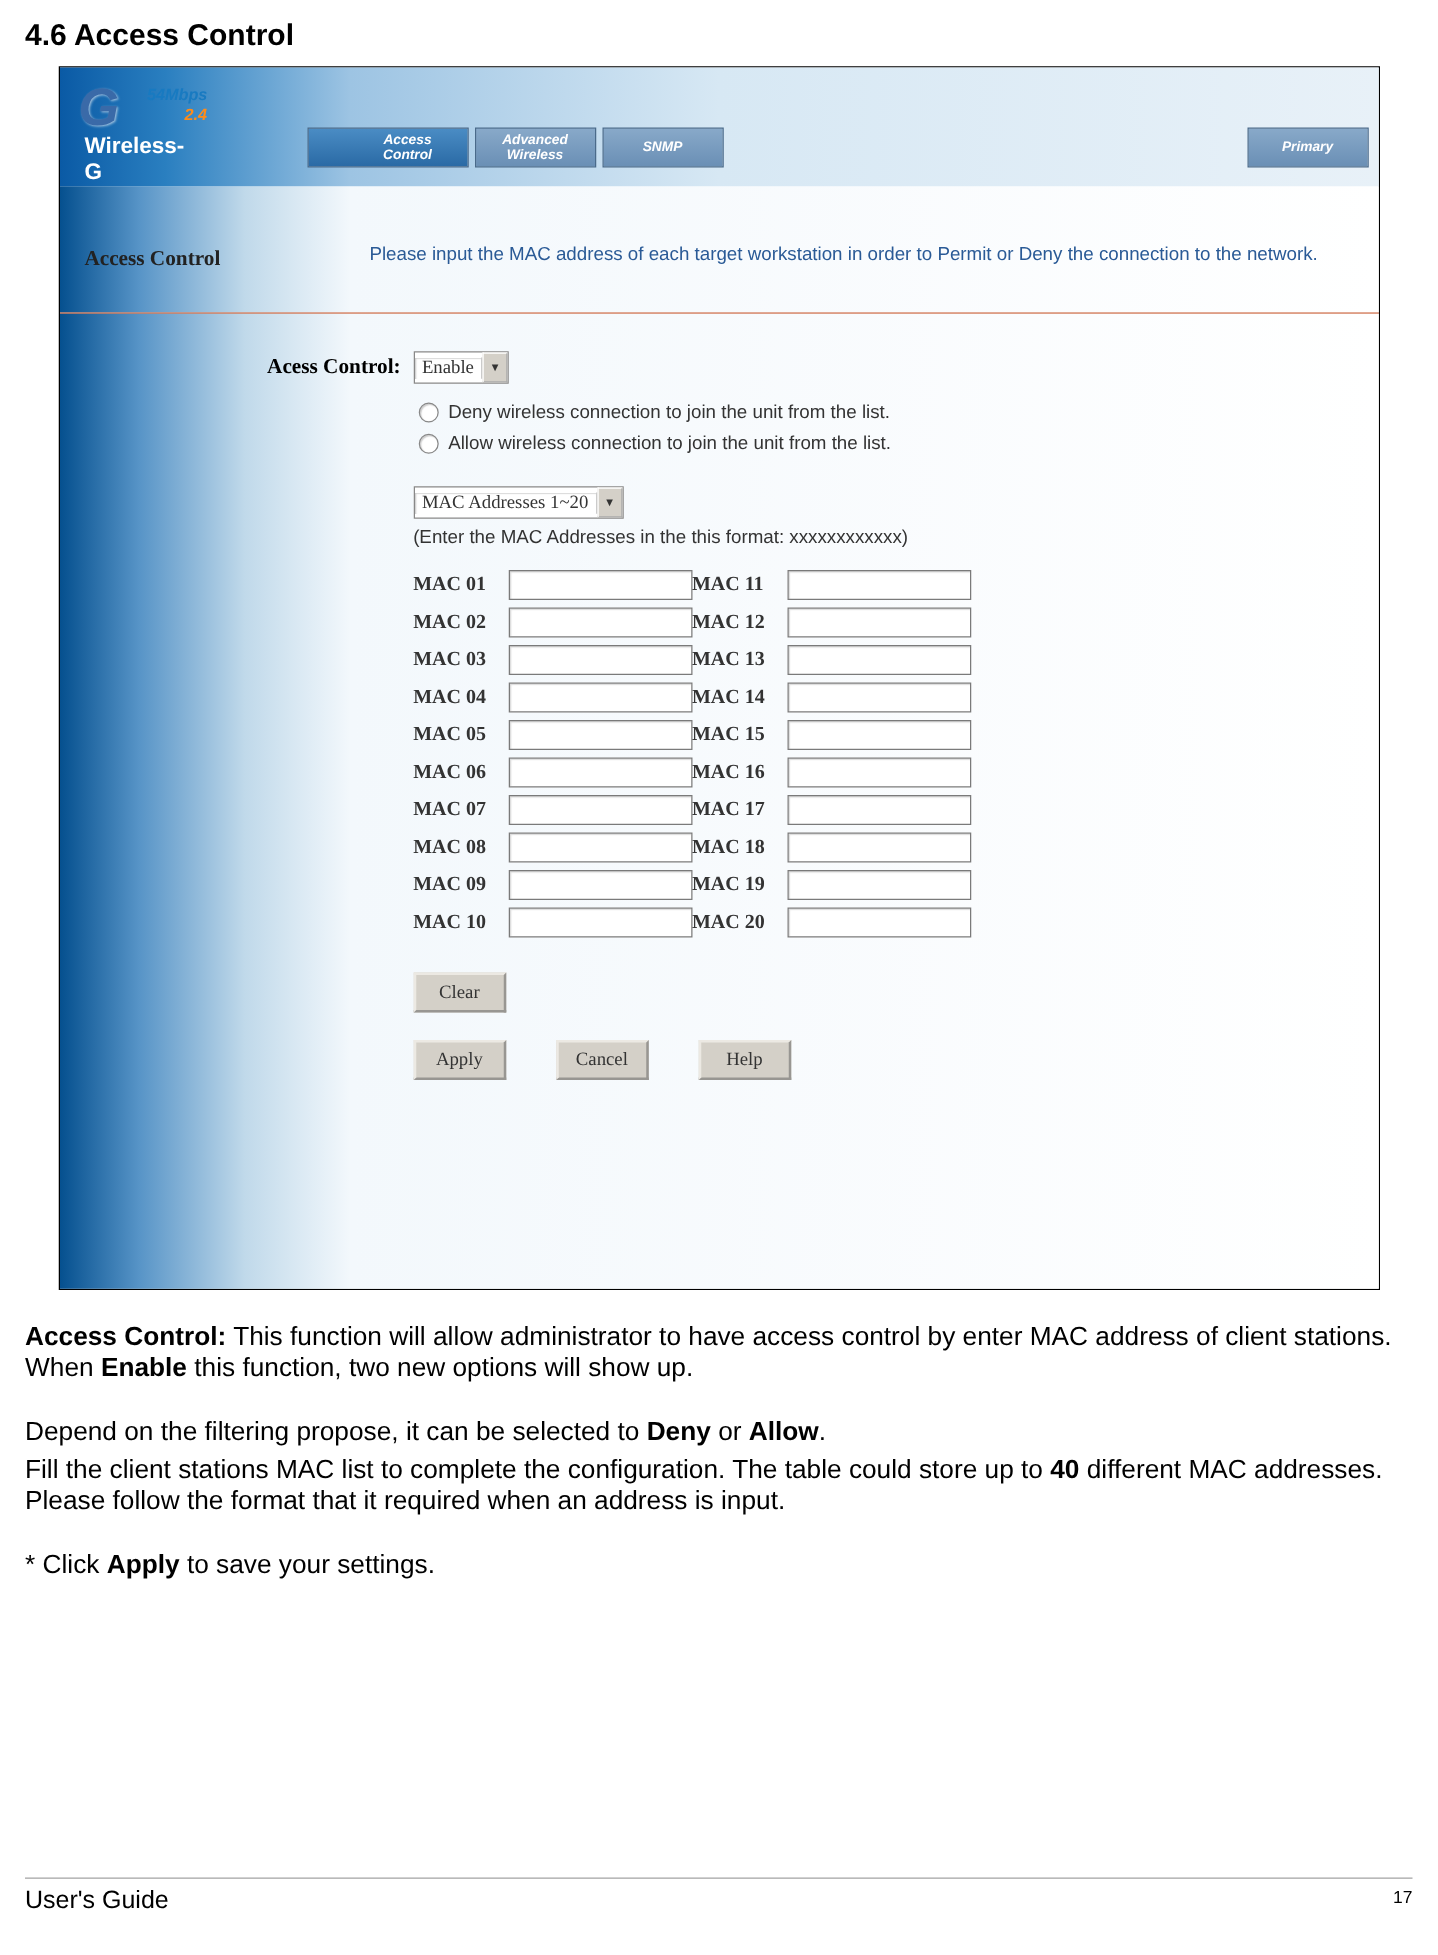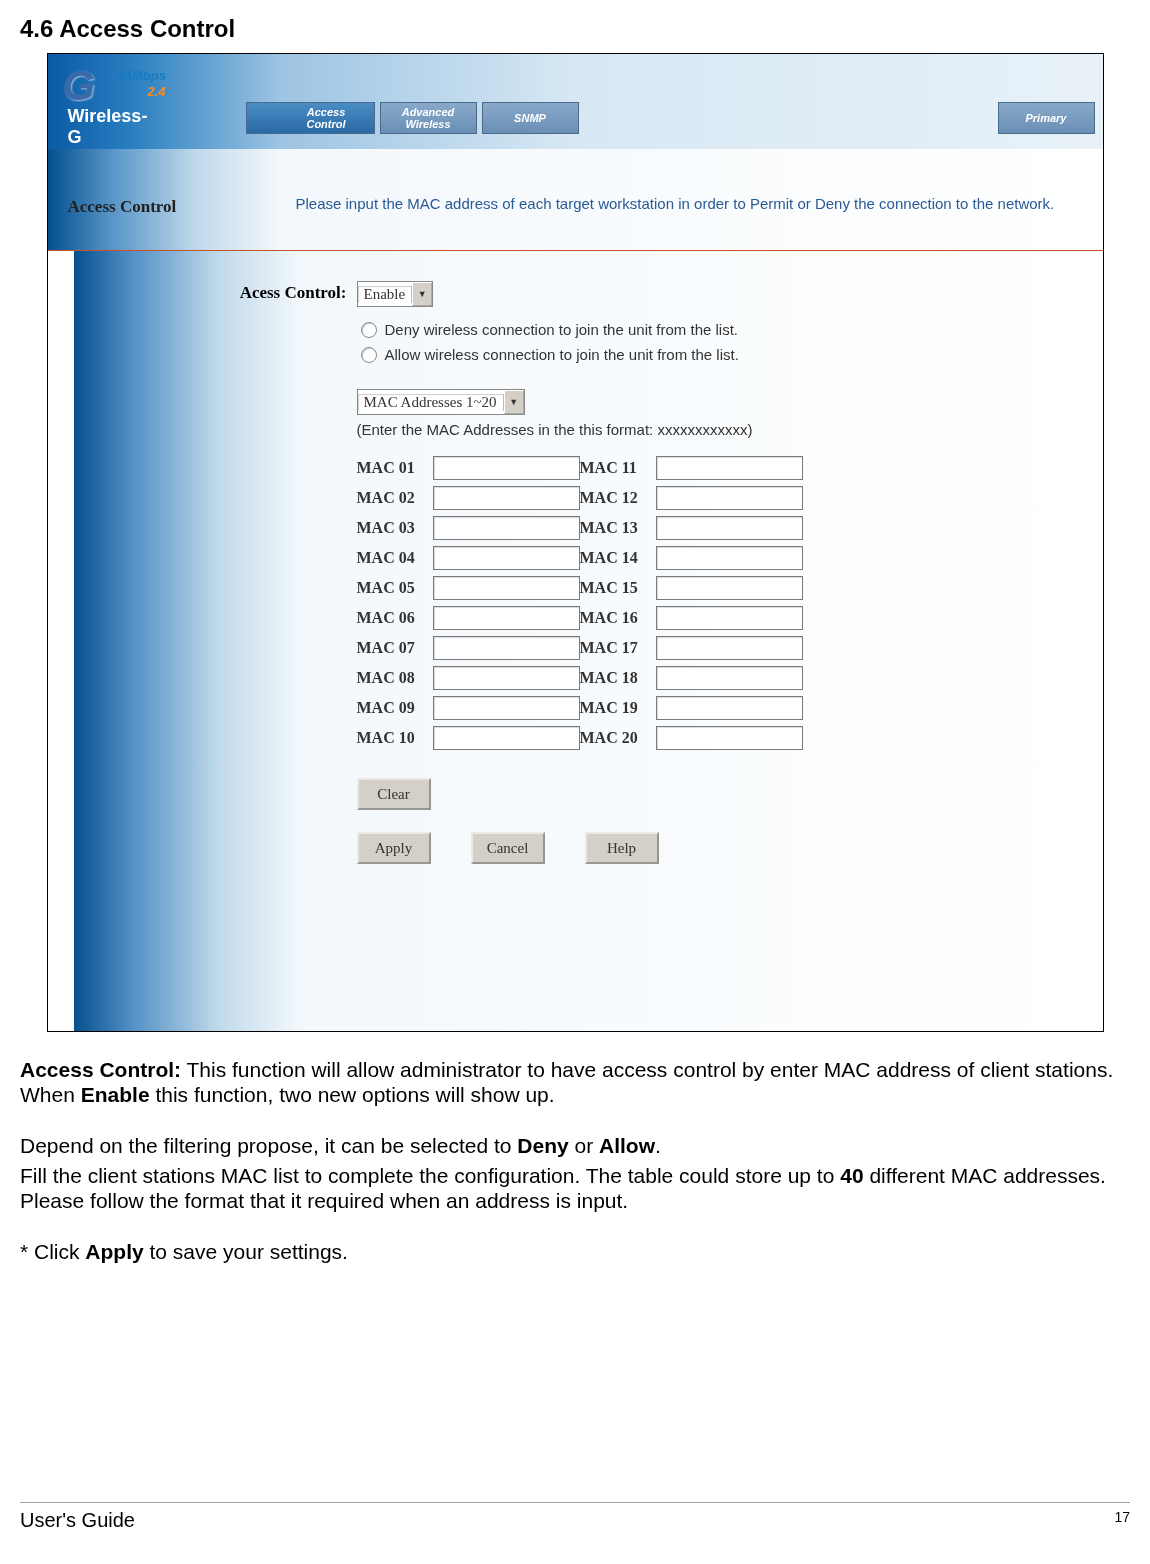--- a/index.html
+++ b/index.html
@@ -115,21 +115,20 @@
     color: #2a5a96;
     font-size: 15px;
     padding: 8px 40px 18px 30px;
   }
   .form-area {
     display: flex;
     background: linear-gradient(90deg, #05508f 0%, #5794c7 6%, #c0d9ea 14%, #f3f8fc 22%, #fff 100%);
     padding-top: 30px;
     padding-bottom: 40px;
     min-height: 710px;
-    margin-left: 26px;
   }
   .form-label-col {
     width: 198px;
     padding-left: 75px;
     padding-top: 2px;
     font-family: "Times New Roman", serif;
     font-weight: bold;
     font-size: 17px;
     text-align: right;
   }

